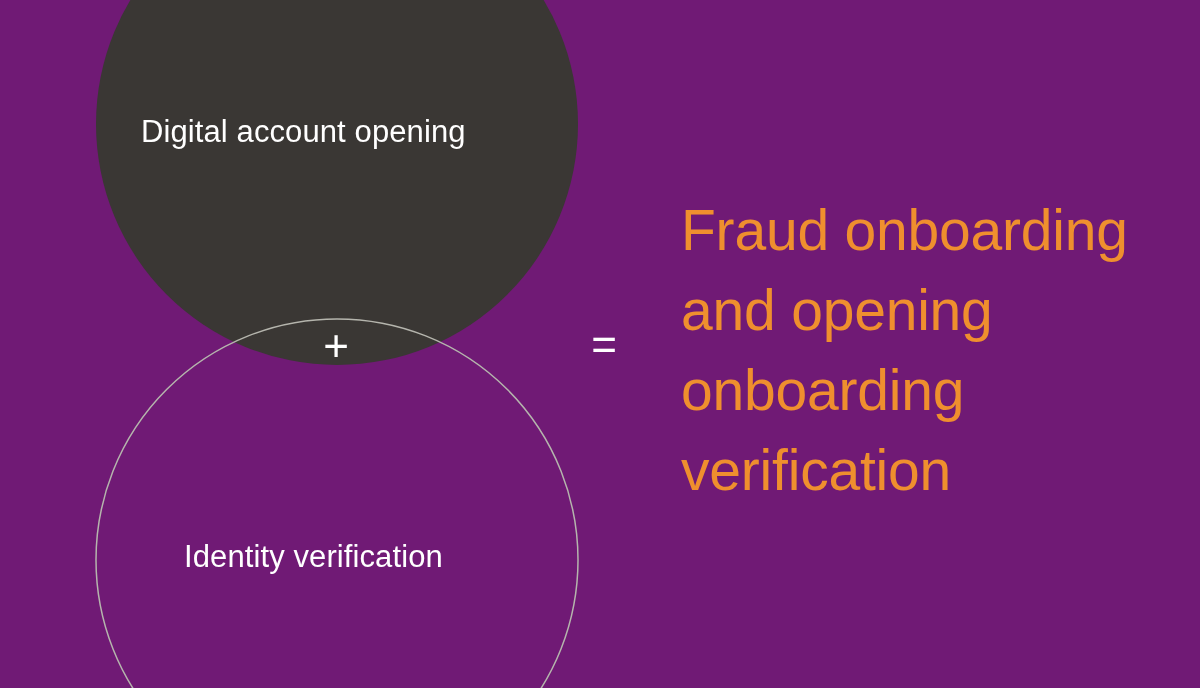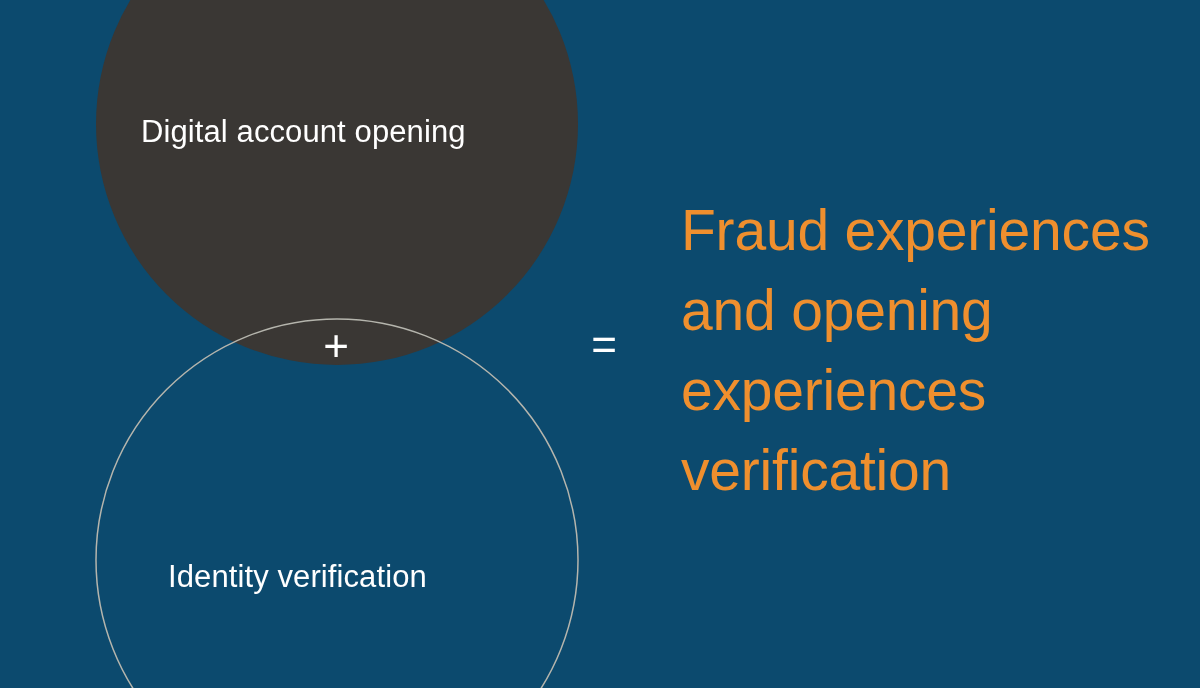--- a/index.html
+++ b/index.html
@@ -7,21 +7,21 @@
     margin: 0;
     padding: 0;
     background: #0f0e0c;
   }
 
   #stage {
     position: relative;
     width: 1200px;
     height: 688px;
     overflow: hidden;
-    background: #0c4a6e;
+    background: #701a75;
     font-family: "Liberation Sans", "DejaVu Sans", sans-serif;
     -webkit-font-smoothing: antialiased;
   }
 
   
   #venn-group {
     position: absolute;
     left: 0;
     top: 0;
     width: 680px;
@@ -47,23 +47,22 @@
     white-space: nowrap;
     line-height: 1;
   }
 
   #caption-top {
     left: 141px;
     top: 116px;
   }
 
   #caption-bottom {
-    left: 168px;
+    left: 184px;
     top: 541px;
-    margin-top: 20px;
   }
 
   
   .operator {
     position: absolute;
     color: #ffffff;
     font-weight: 400;
     line-height: 1;
     text-align: center;
     user-select: none;
@@ -124,19 +123,19 @@
     <div class="circle-caption" id="caption-top">Digital account opening</div>
 
     <div class="circle-caption" id="caption-bottom">Identity verification</div>
 
     <div class="operator" id="plus-operator">+</div>
   </div>
 
   <div class="operator" id="equals-operator">=</div>
 
   <div id="result-block">
-    <div class="result-line">Fraud experiences</div>
+    <div class="result-line">Fraud onboarding</div>
     <div class="result-line">and opening</div>
-    <div class="result-line">experiences</div>
+    <div class="result-line">onboarding</div>
     <div class="result-line">verification</div>
   </div>
 
 </div>
 
 </body></html>

